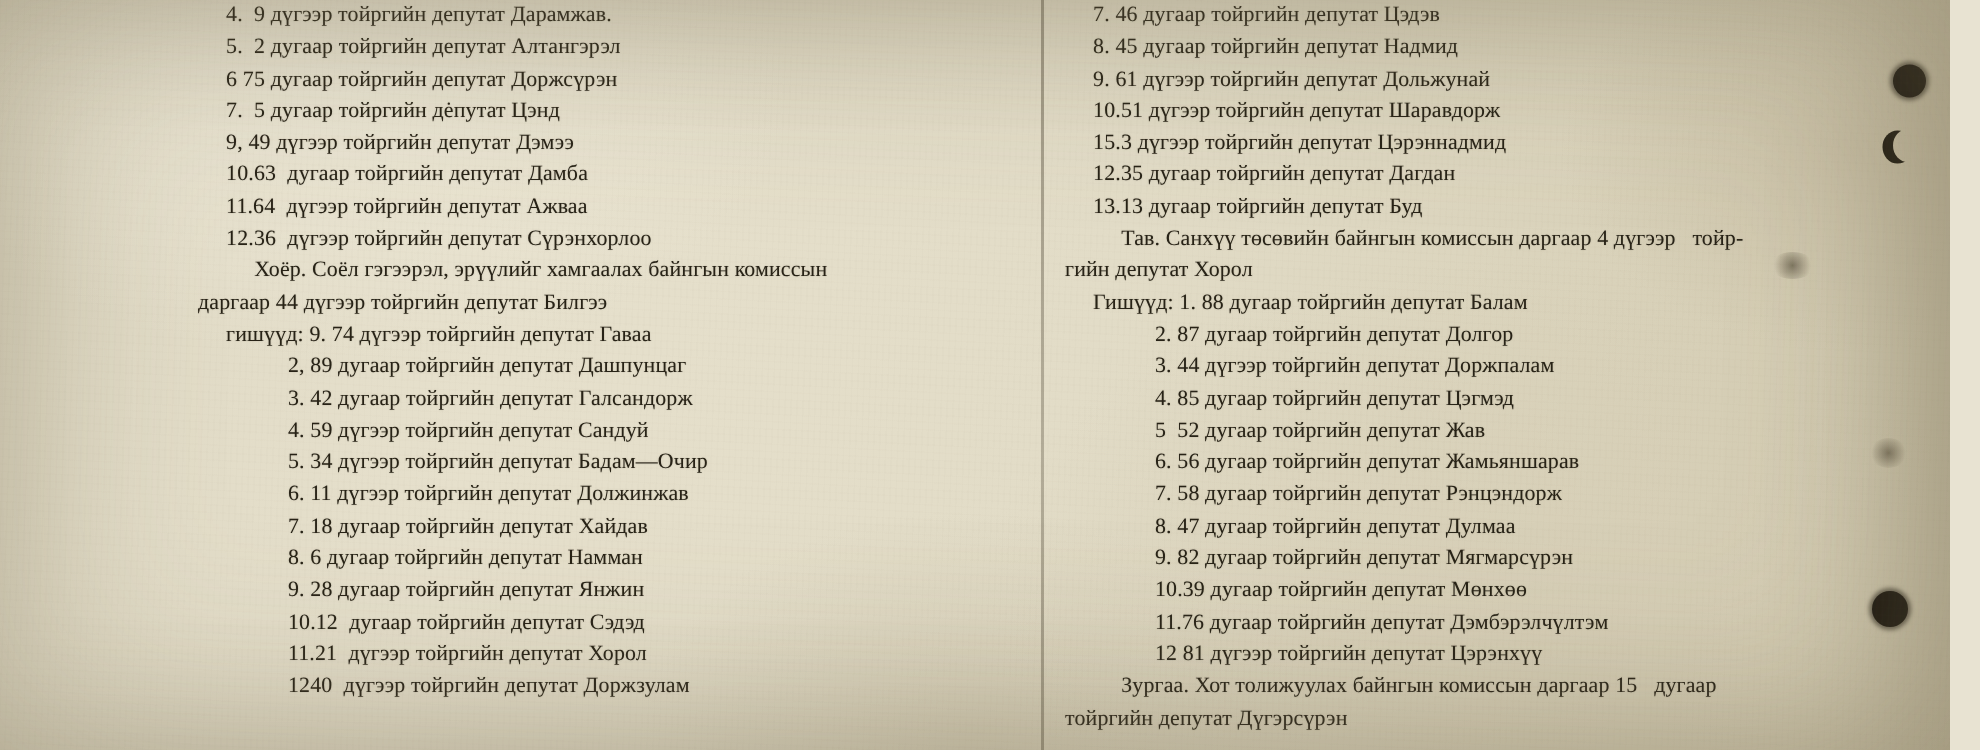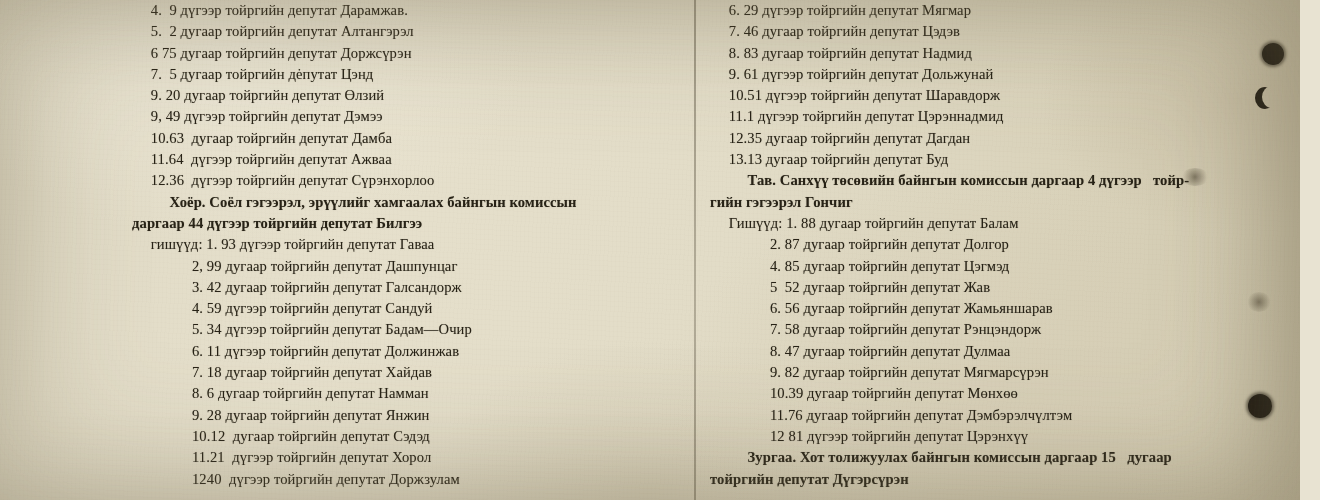--- a/index.html
+++ b/index.html
@@ -62,21 +62,21 @@
     color: #272216;
   }
   #col-left  { left: 132px;  width: 560px; }
   #col-right { left: 710px;  width: 580px; }
 
   .line {
     white-space: pre;
     letter-spacing: .1px;
     text-shadow: 0 0 1px rgba(40,34,22,0.25);
   }
-  .line.head { padding-left: 0; font-weight: bold; }
+  .line.head { padding-left: 0; }
   .b   { font-weight: 400; }
 
   
   .punch {
     position: absolute;
     background: #17130c;
     border-radius: 50%;
     box-shadow: 0 0 3px 2px rgba(20,16,10,0.55);
   }
   .crescent {
@@ -96,55 +96,54 @@
 
 <div id="page">
 
   <div id="gutter"></div>
 
   <div class="col" id="col-left">
     <div class="line">     4.  9 дүгээр тойргийн депутат Дарамжав.</div>
     <div class="line">     5.  2 дугаар тойргийн депутат Алтангэрэл</div>
     <div class="line b">     6 75 дугаар тойргийн депутат Доржсүрэн</div>
     <div class="line">     7.  5 дугаар тойргийн дėпутат Цэнд</div>
-    <div class="line">     9. 20 дугаар тойргийн депутат Өлзий</div>
     <div class="line">     9, 49 дүгээр тойргийн депутат Дэмээ</div>
     <div class="line">     10.63  дугаар тойргийн депутат Дамба</div>
     <div class="line">     11.64  дүгээр тойргийн депутат Ажваа</div>
     <div class="line">     12.36  дүгээр тойргийн депутат Сүрэнхорлоо</div>
     <div class="line head">          Хоёр. Соёл гэгээрэл, эрүүлийг хамгаалах байнгын комиссын</div>
     <div class="line head">даргаар 44 дүгээр тойргийн депутат Билгээ</div>
-    <div class="line">     гишүүд: 1. 93 дүгээр тойргийн депутат Гаваа</div>
-    <div class="line">                2, 99 дугаар тойргийн депутат Дашпунцаг</div>
+    <div class="line">     гишүүд: 9. 74 дүгээр тойргийн депутат Гаваа</div>
+    <div class="line">                2, 89 дугаар тойргийн депутат Дашпунцаг</div>
     <div class="line">                3. 42 дугаар тойргийн депутат Галсандорж</div>
     <div class="line">                4. 59 дүгээр тойргийн депутат Сандуй</div>
     <div class="line">                5. 34 дүгээр тойргийн депутат Бадам—Очир</div>
     <div class="line">                6. 11 дүгээр тойргийн депутат Должинжав</div>
     <div class="line">                7. 18 дугаар тойргийн депутат Хайдав</div>
     <div class="line">                8. 6 дугаар тойргийн депутат Намман</div>
     <div class="line">                9. 28 дугаар тойргийн депутат Янжин</div>
     <div class="line">                10.12  дугаар тойргийн депутат Сэдэд</div>
     <div class="line">                11.21  дүгээр тойргийн депутат Хорол</div>
     <div class="line">                1240  дүгээр тойргийн депутат Доржзулам</div>
 
   </div>
 
   <div class="col" id="col-right">
-    <div class="line">     6. 29 дүгээр тойргийн депутат Мягмар</div>
     <div class="line">     7. 46 дугаар тойргийн депутат Цэдэв</div>
-    <div class="line">     8. 83 дугаар тойргийн депутат Надмид</div>
+    <div class="line">     8. 45 дугаар тойргийн депутат Надмид</div>
     <div class="line">     9. 61 дүгээр тойргийн депутат Дольжунай</div>
     <div class="line">     10.51 дүгээр тойргийн депутат Шаравдорж</div>
-    <div class="line">     11.1 дүгээр тойргийн депутат Цэрэннадмид</div>
+    <div class="line">     15.3 дүгээр тойргийн депутат Цэрэннадмид</div>
     <div class="line">     12.35 дугаар тойргийн депутат Дагдан</div>
     <div class="line">     13.13 дугаар тойргийн депутат Буд</div>
     <div class="line head">          Тав. Санхүү төсөвийн байнгын комиссын даргаар 4 дүгээр   тойр-</div>
-    <div class="line head">гийн гэгээрэл Гончиг</div>
+    <div class="line head">гийн депутат Хорол</div>
     <div class="line">     Гишүүд: 1. 88 дугаар тойргийн депутат Балам</div>
     <div class="line">                2. 87 дугаар тойргийн депутат Долгор</div>
+    <div class="line b">                3. 44 дүгээр тойргийн депутат Доржпалам</div>
     <div class="line">                4. 85 дугаар тойргийн депутат Цэгмэд</div>
     <div class="line">                5  52 дугаар тойргийн депутат Жав</div>
     <div class="line">                6. 56 дугаар тойргийн депутат Жамьяншарав</div>
     <div class="line">                7. 58 дугаар тойргийн депутат Рэнцэндорж</div>
     <div class="line">                8. 47 дугаар тойргийн депутат Дулмаа</div>
     <div class="line">                9. 82 дугаар тойргийн депутат Мягмарсүрэн</div>
     <div class="line">                10.39 дугаар тойргийн депутат Мөнхөө</div>
     <div class="line">                11.76 дугаар тойргийн депутат Дэмбэрэлчүлтэм</div>
     <div class="line">                12 81 дүгээр тойргийн депутат Цэрэнхүү</div>
     <div class="line head">          Зургаа. Хот толижуулах байнгын комиссын даргаар 15   дугаар</div>

